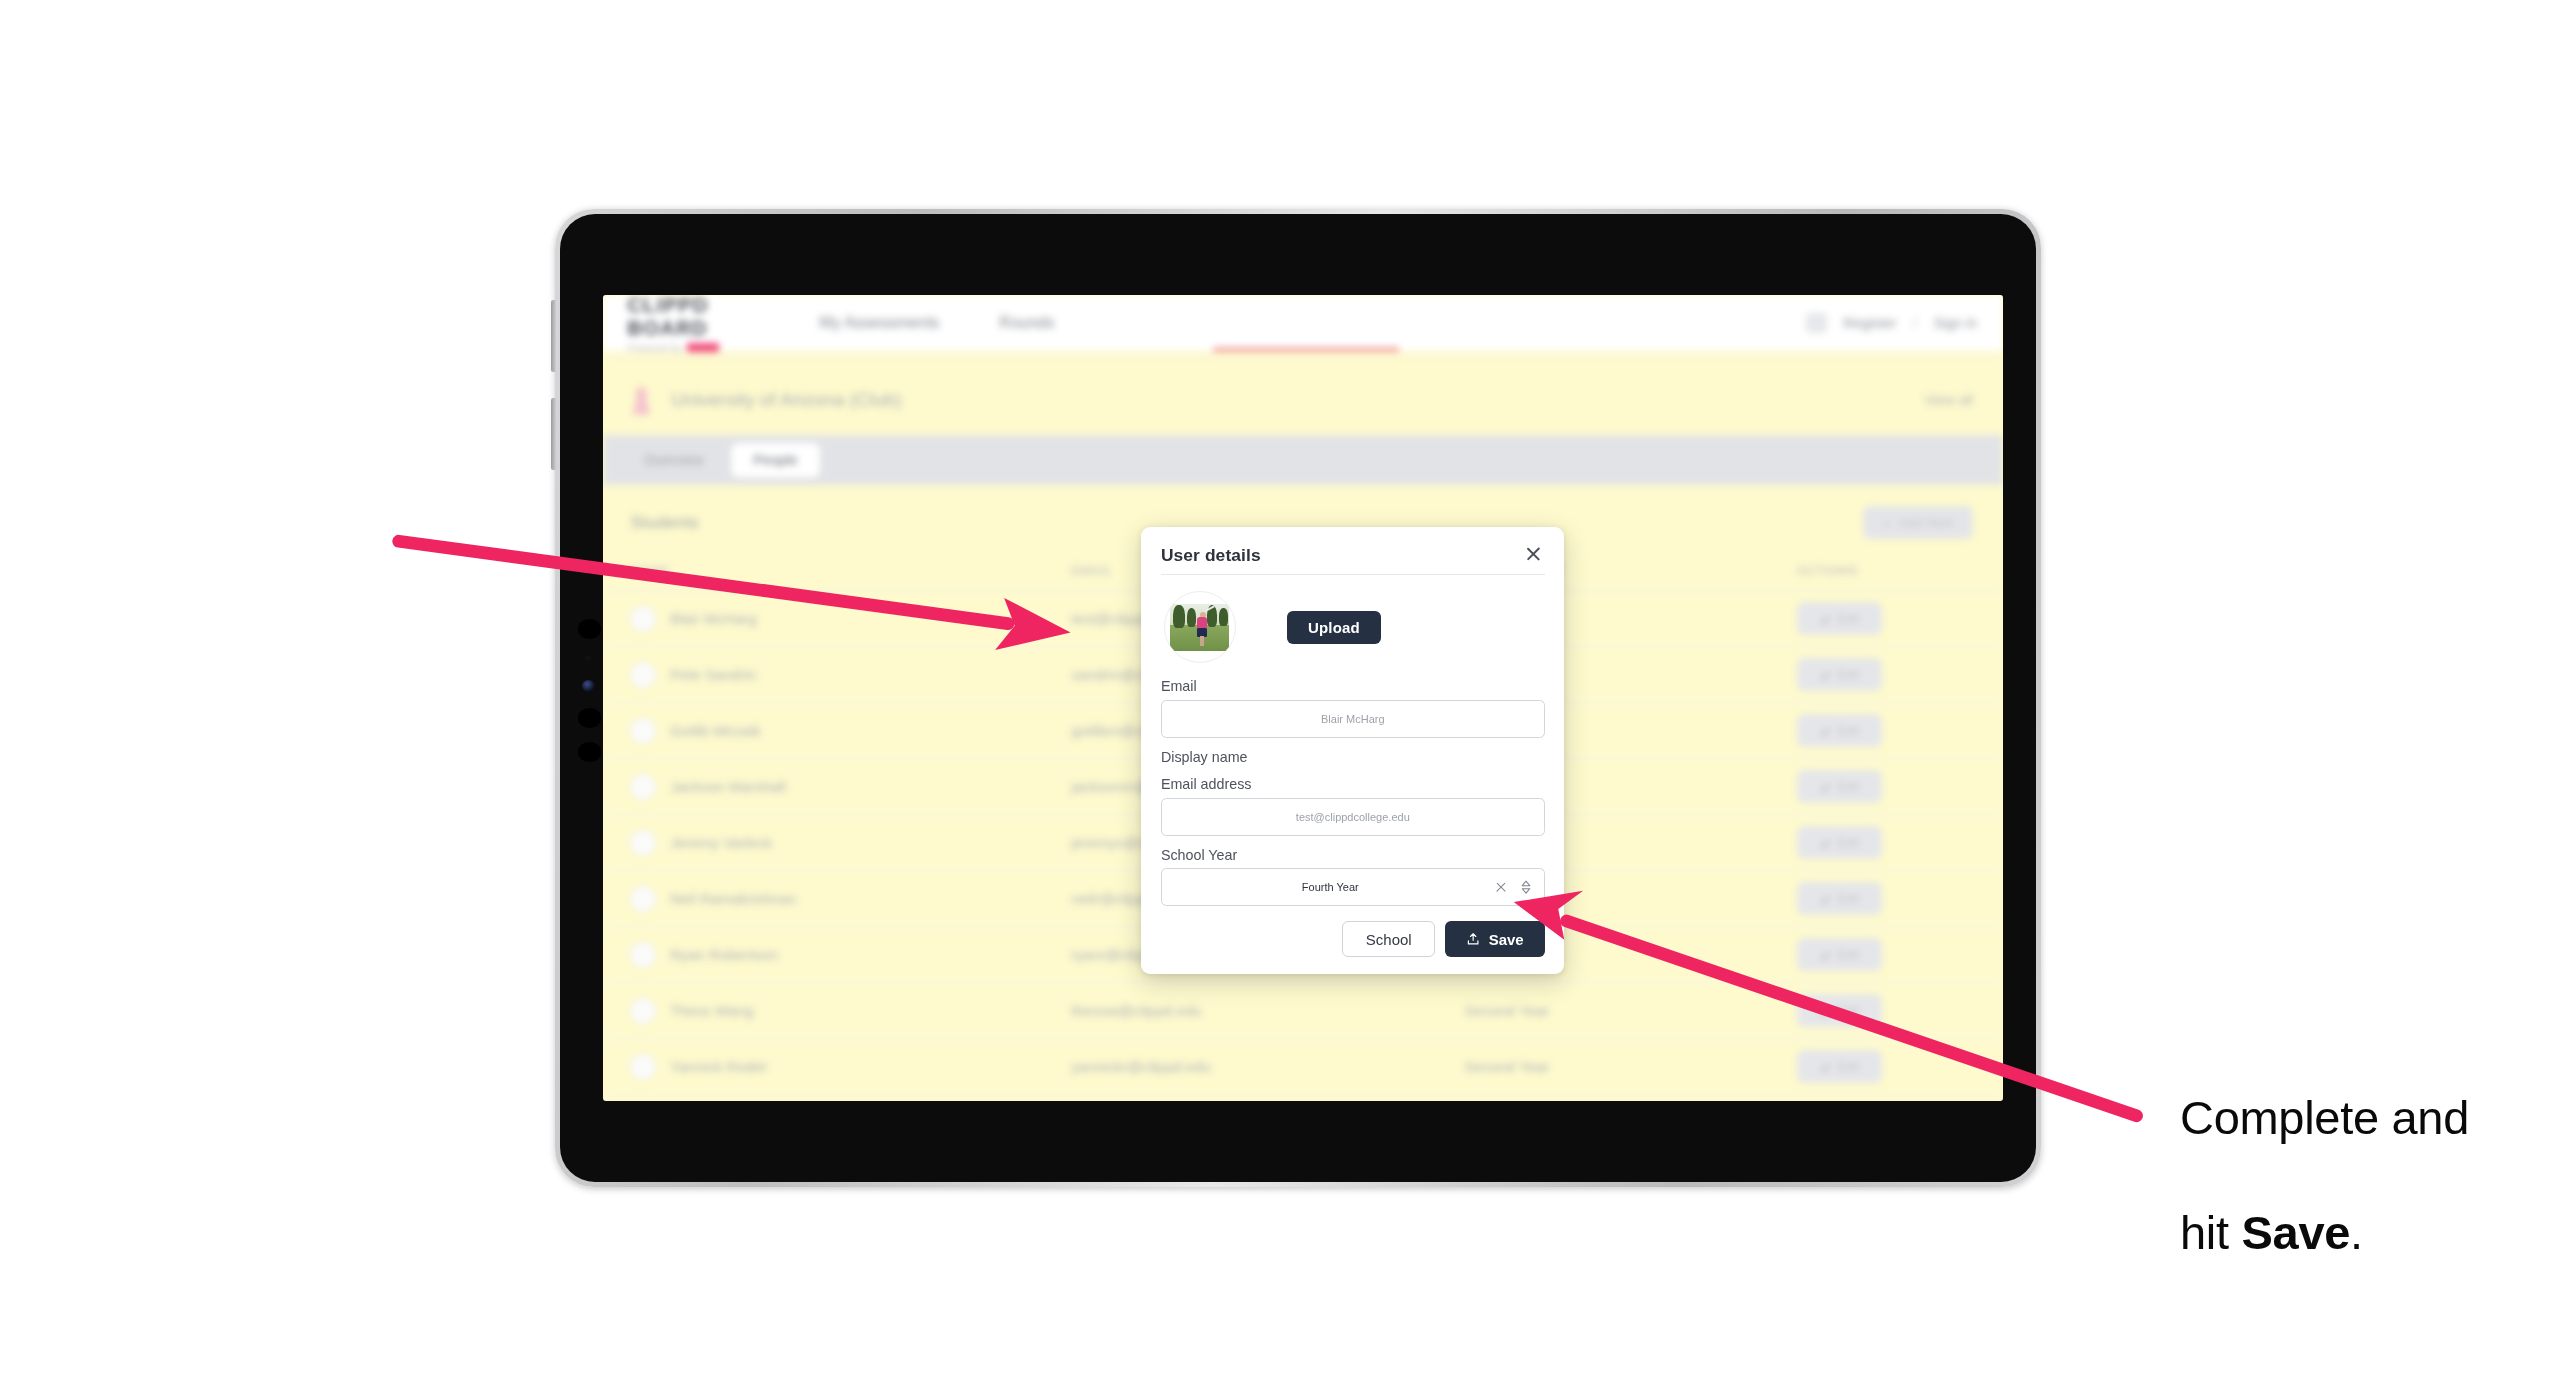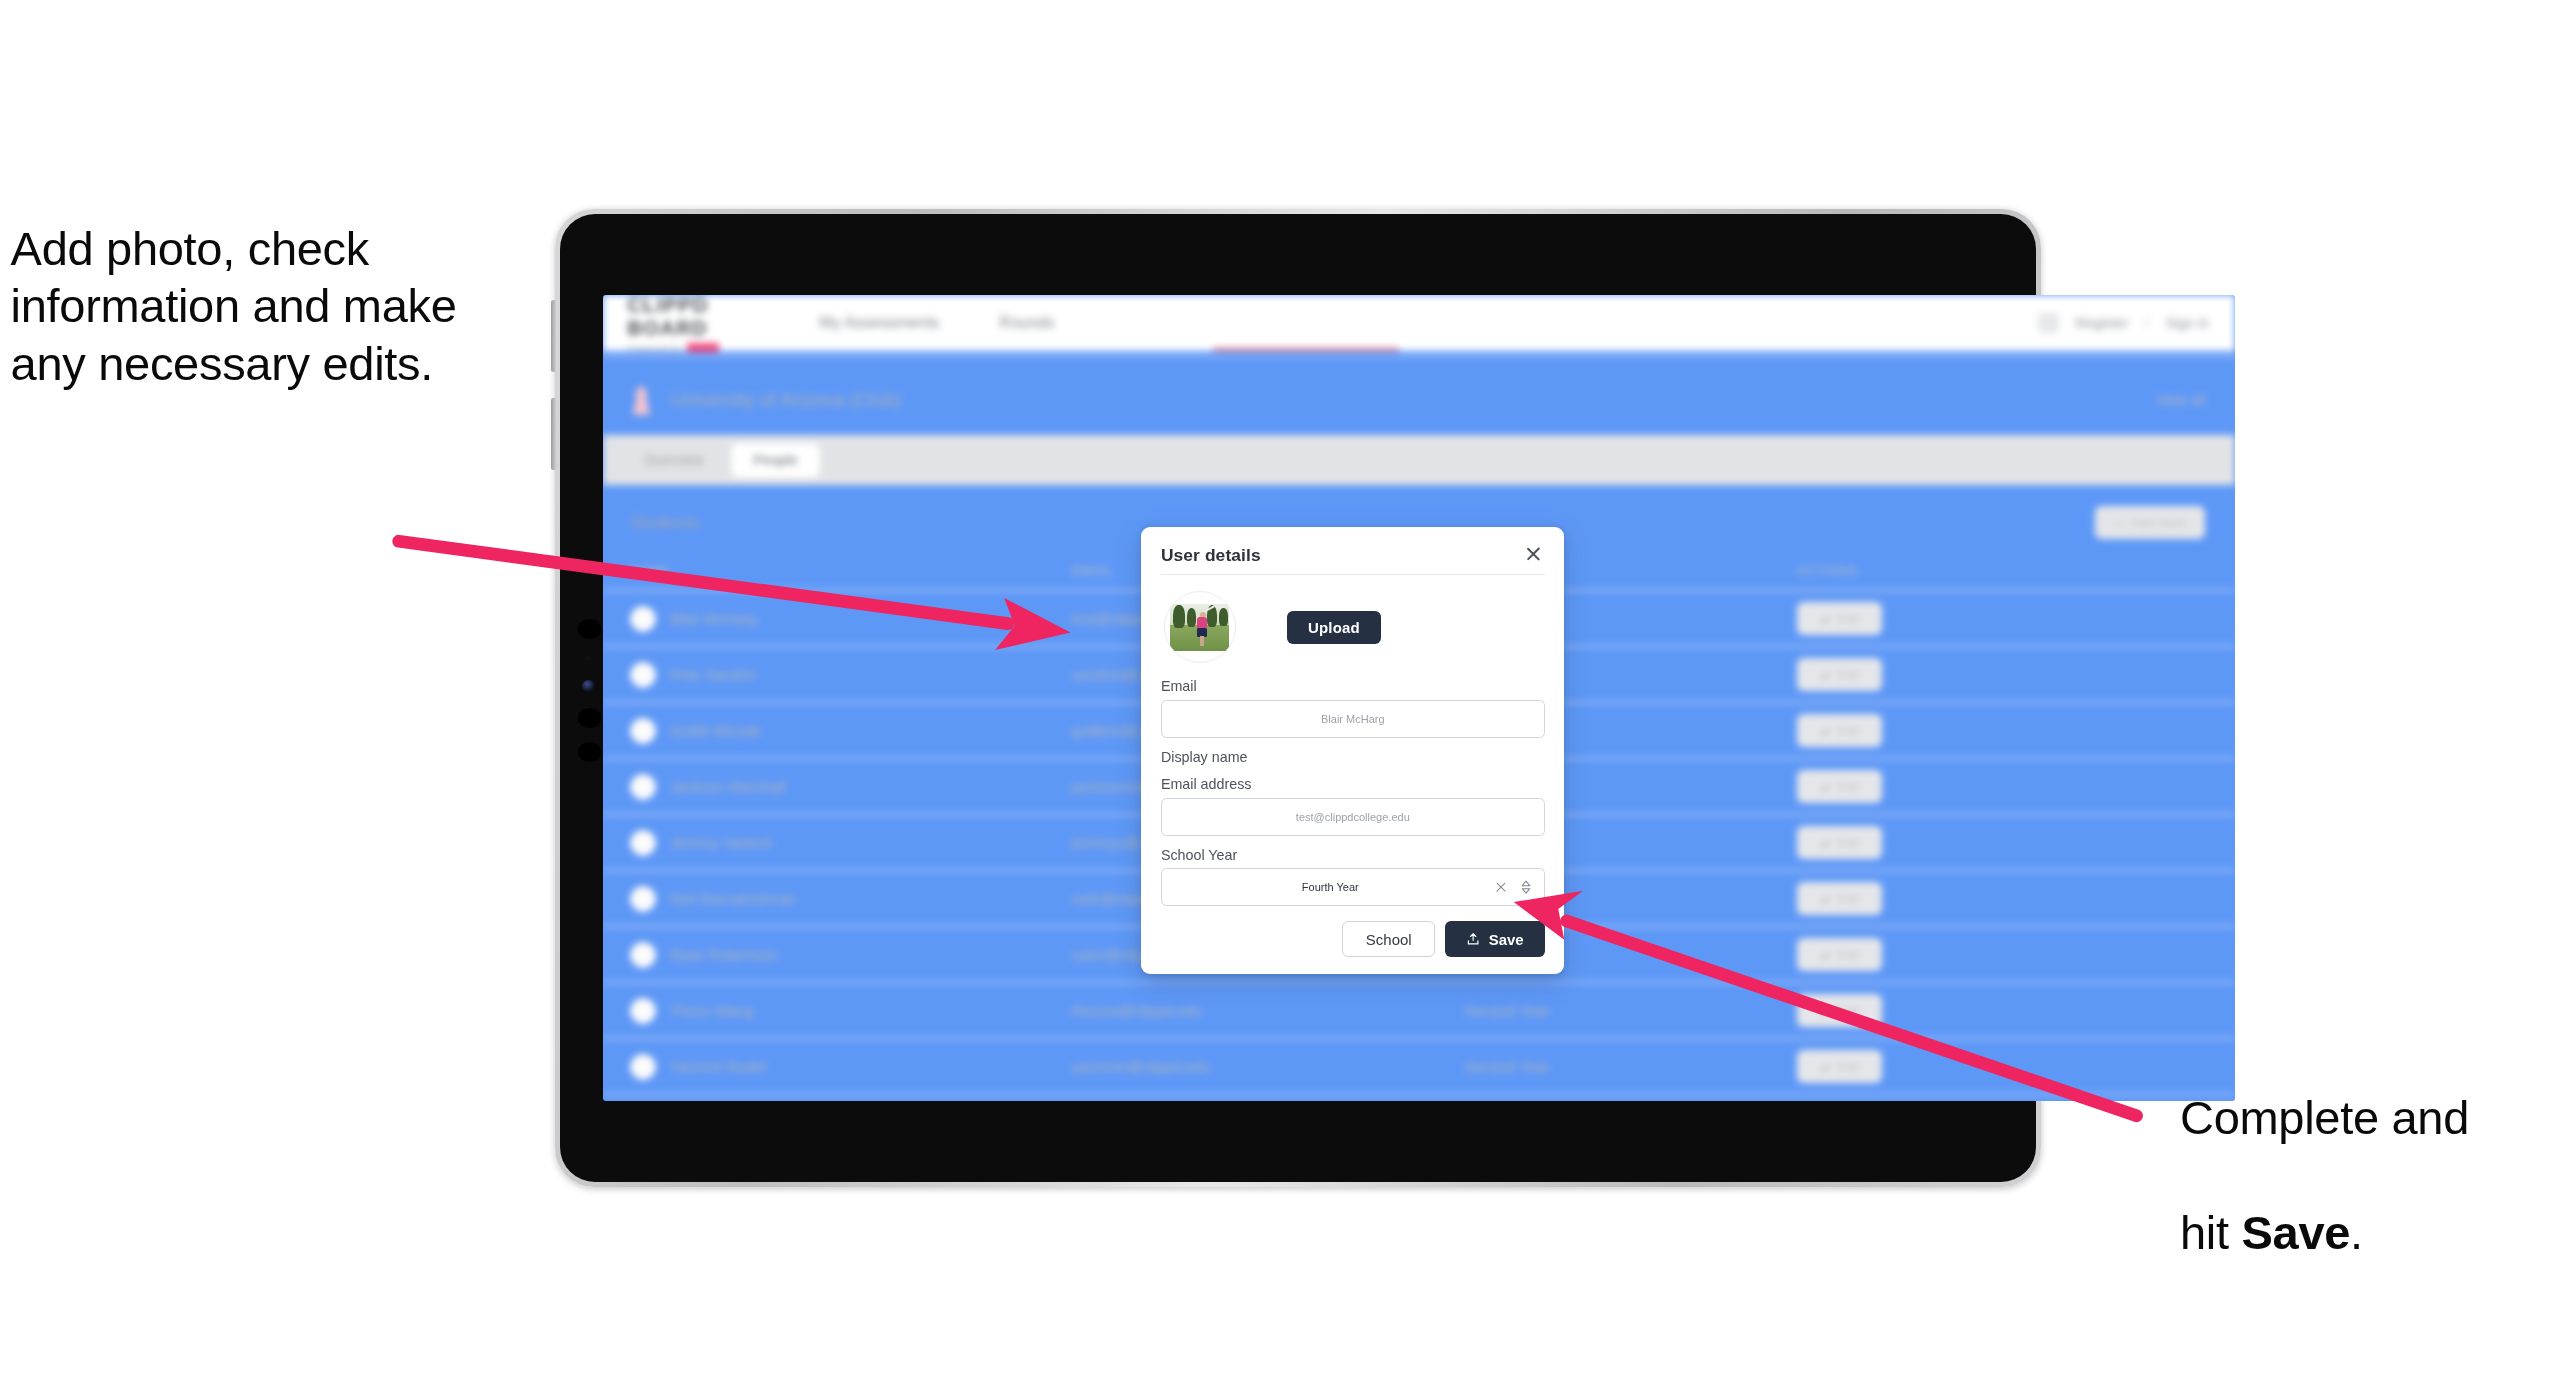--- a/index.html
+++ b/index.html
@@ -55,22 +55,22 @@
   #sensor-cam   { left: 18px; top: 405px;  width: 22.6px; height: 19.6px; }
   #sensor-dot   { left: 25px; top: 441px;  width: 6px;  height: 6px; background:#111; }
   #sensor-blue  { left: 22px; top: 466px;  width: 13px; height: 11.3px; background: radial-gradient(circle at 40% 35%, #3b4c8a, #0a0d18 70%); }
   #sensor-mic1  { left: 18px; top: 494px;  width: 22.6px; height: 19.6px; }
   #sensor-mic2  { left: 18px; top: 528px;  width: 22.6px; height: 19.6px; }
 
   
   #viewport {
     position: absolute;
     left: 43px; top: 81px;
-    width: 1632px; height: 806px;
-    background: #3b82f6;
+    width: 1400px; height: 806px;
+    background: #fef9c3;
     overflow: hidden;
     border-radius: 3px;
   }
   #app-blur { position: absolute; inset: 0; filter: blur(3.8px); }
 
   .app-topbar {
     position: absolute; left: 0; top: 0; width: 100%; height: 56px;
     background: #fff; display: flex; align-items: center;
   }
   .logo-wrap { margin-left: 24px; width: 127px; }
@@ -247,21 +247,20 @@
     font-family: "Liberation Sans", sans-serif; font-size: 15px; font-weight: 600;
     cursor: pointer; display: flex; align-items: center; gap: 8.3px;
   }
   .ico-upload { width: 14.3px; height: 14.3px; display: block; }
 </style>
 </head>
 <body>
 
 <div id="stage">
 
-  <div id="annot-left" class="annot">Add photo, check information and make any necessary edits.</div>
 
   <div id="annot-right" class="annot">
     <span>Complete and</span><br>
     <span>hit </span><span class="b">Save</span><span>.</span>
   </div>
 
   <div id="tablet">
     <div class="side-btn" id="side-btn-1"></div>
     <div class="side-btn" id="side-btn-2"></div>
 

